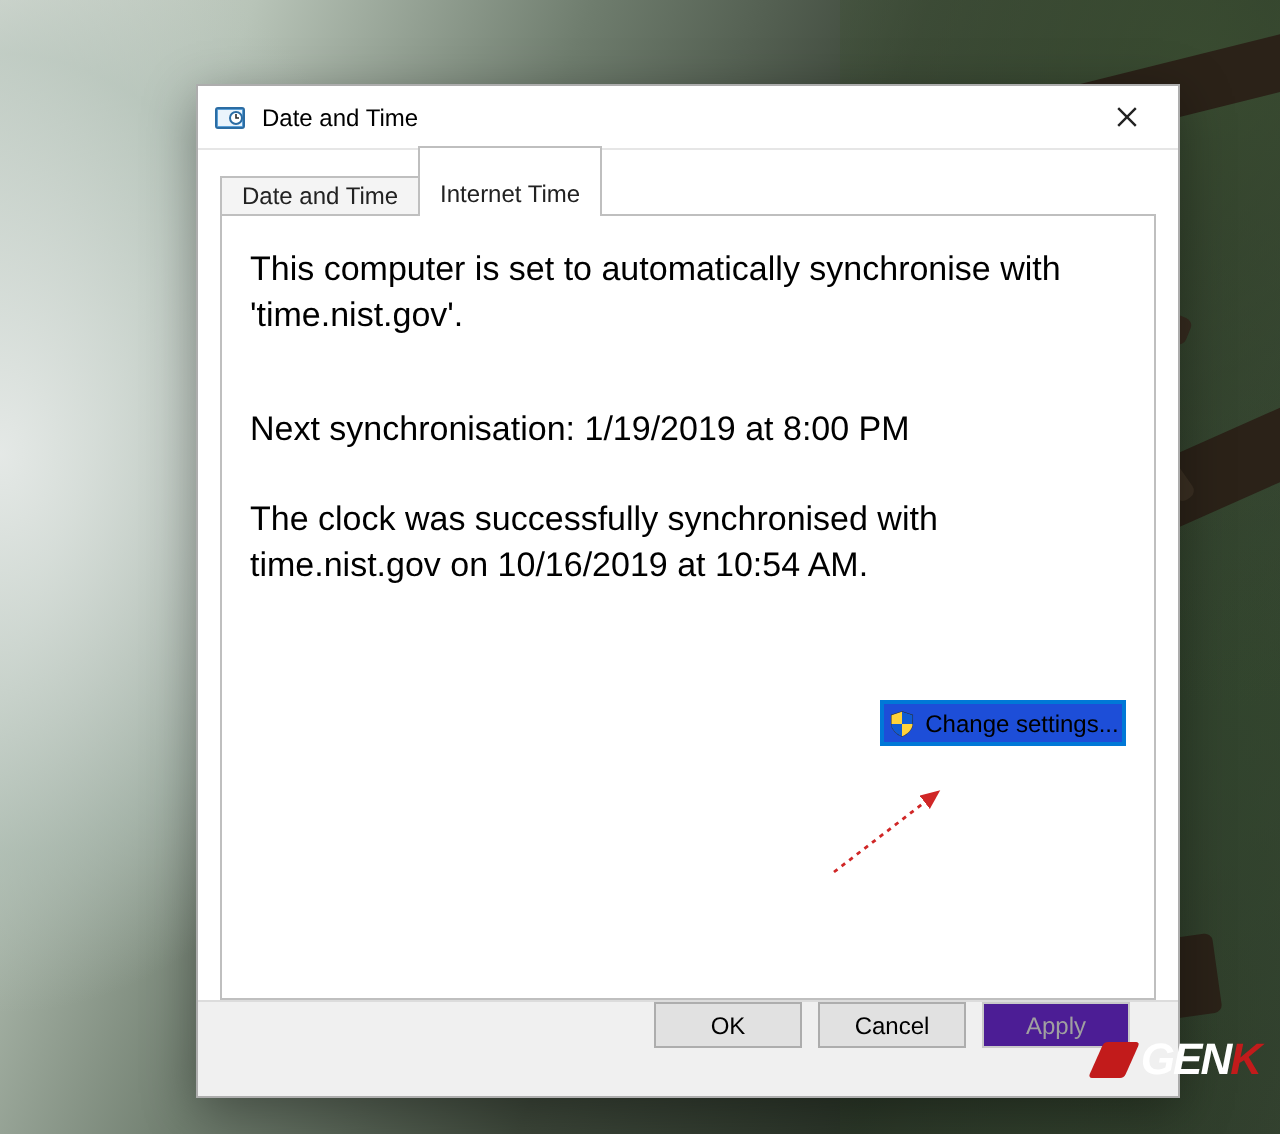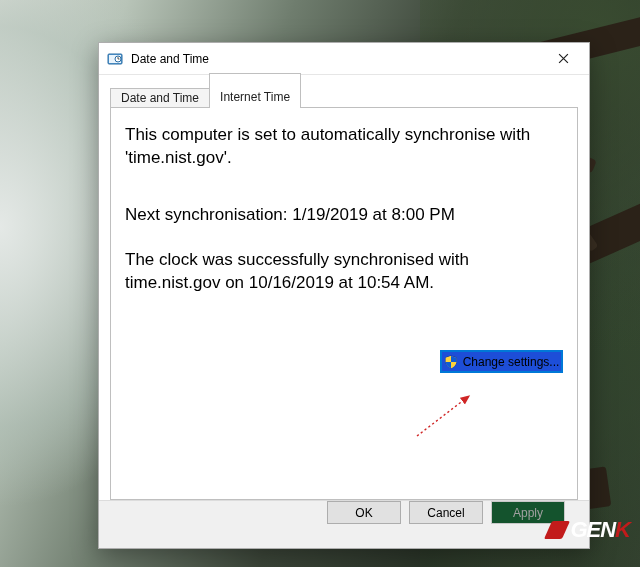--- a/index.html
+++ b/index.html
@@ -114,21 +114,21 @@
     display: flex; justify-content: flex-end;
     gap: 8px; padding: 0 24px;
   }
   .btn {
     min-width: 74px; height: 23px;
     background: #e1e1e1;
     border: 1px solid #adadad;
     font-size: 12px; color:#000;
     cursor: pointer;
   }
-  .btn.disabled { color: #a0a0a0; border-color: #c9c9c9; background:#14532d; cursor: default; }
+  .btn.disabled { color: #a0a0a0; border-color: #c9c9c9; background:#4c1d95; cursor: default; }
 
   .watermark {
     position: absolute; right: 10px; bottom: 24px;
     display: flex; align-items: center;
     font-family: Arial, sans-serif;
     pointer-events: none;
   }
   .wm-shape { width:18px; height:18px; background:#c21b1b; transform: skewX(-24deg); margin-right:4px; border-radius:2px;}
   .wm-text { color: #fff; font-weight: 900; font-style: italic; font-size: 22px; letter-spacing: -1px; }
   .wm-text .k { color: #c21b1b; }

